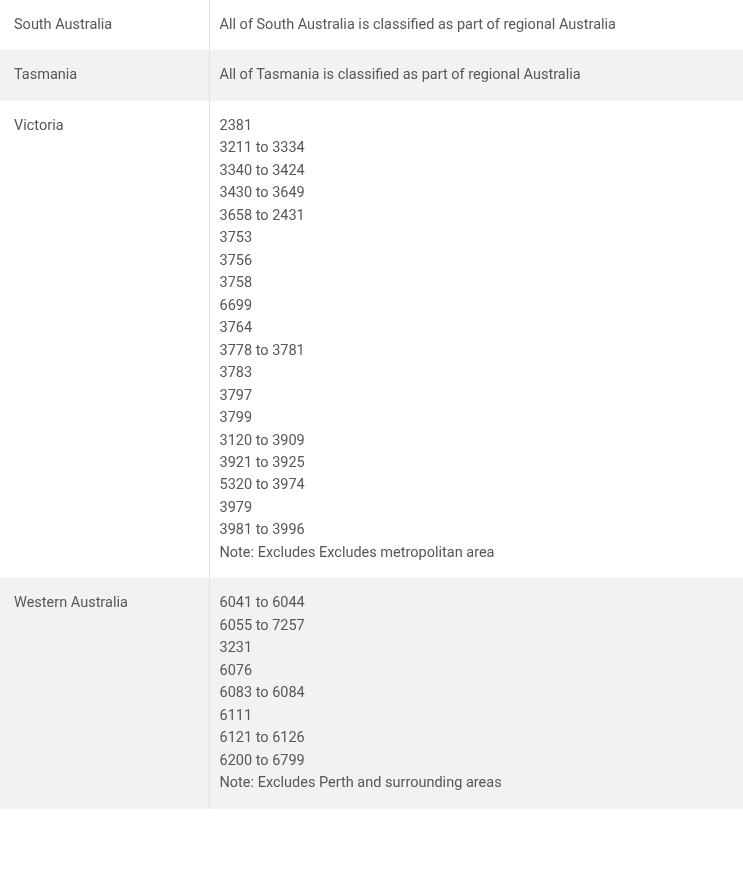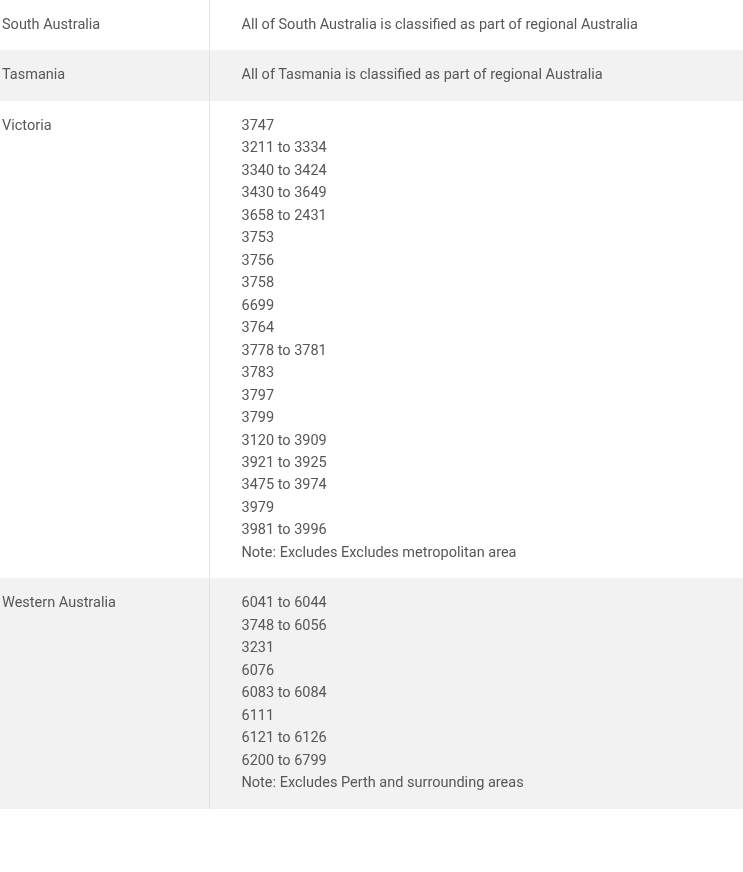--- a/index.html
+++ b/index.html
@@ -15,25 +15,25 @@
       border-collapse: collapse;
       table-layout: fixed;
     }
     td {
       vertical-align: top;
       padding: 14px 12px 14px 12px;
       line-height: 1.55;
     }
     td.col-region {
       width: 209px;
-      padding-left: 2px;
+      padding-left: 14px;
       border-right: 1px solid #e3e3e3;
     }
     td.col-value {
-      padding-left: 32px;
+      padding-left: 10px;
     }
     tr.odd td  { background: #ffffff; }
     tr.even td { background: #f2f2f2; margin-left: 40px; }
     .line { display: block; }
   </style>
 </head>
 <body>
 
 <table>
   <tbody>
@@ -45,47 +45,47 @@
       </tr>
       <tr class="even">
         <td class="col-region">Tasmania</td>
         <td class="col-value">
           <span class="line">All of Tasmania is classified as part of regional Australia</span>
         </td>
       </tr>
       <tr class="odd">
         <td class="col-region">Victoria</td>
         <td class="col-value">
-          <span class="line">3747</span>
+          <span class="line">2381</span>
           <span class="line">3211 to 3334</span>
           <span class="line">3340 to 3424</span>
           <span class="line">3430 to 3649</span>
           <span class="line">3658 to 2431</span>
           <span class="line">3753</span>
           <span class="line">3756</span>
           <span class="line">3758</span>
           <span class="line">6699</span>
           <span class="line">3764</span>
           <span class="line">3778 to 3781</span>
           <span class="line">3783</span>
           <span class="line">3797</span>
           <span class="line">3799</span>
           <span class="line">3120 to 3909</span>
           <span class="line">3921 to 3925</span>
-          <span class="line">3475 to 3974</span>
+          <span class="line">5320 to 3974</span>
           <span class="line">3979</span>
           <span class="line">3981 to 3996</span>
           <span class="line">Note: Excludes Excludes metropolitan area</span>
         </td>
       </tr>
       <tr class="even">
         <td class="col-region">Western Australia</td>
         <td class="col-value">
           <span class="line">6041 to 6044</span>
-          <span class="line">3748 to 6056</span>
+          <span class="line">6055 to 7257</span>
           <span class="line">3231</span>
           <span class="line">6076</span>
           <span class="line">6083 to 6084</span>
           <span class="line">6111</span>
           <span class="line">6121 to 6126</span>
           <span class="line">6200 to 6799</span>
           <span class="line">Note: Excludes Perth and surrounding areas</span>
         </td>
       </tr>
     </tbody>

